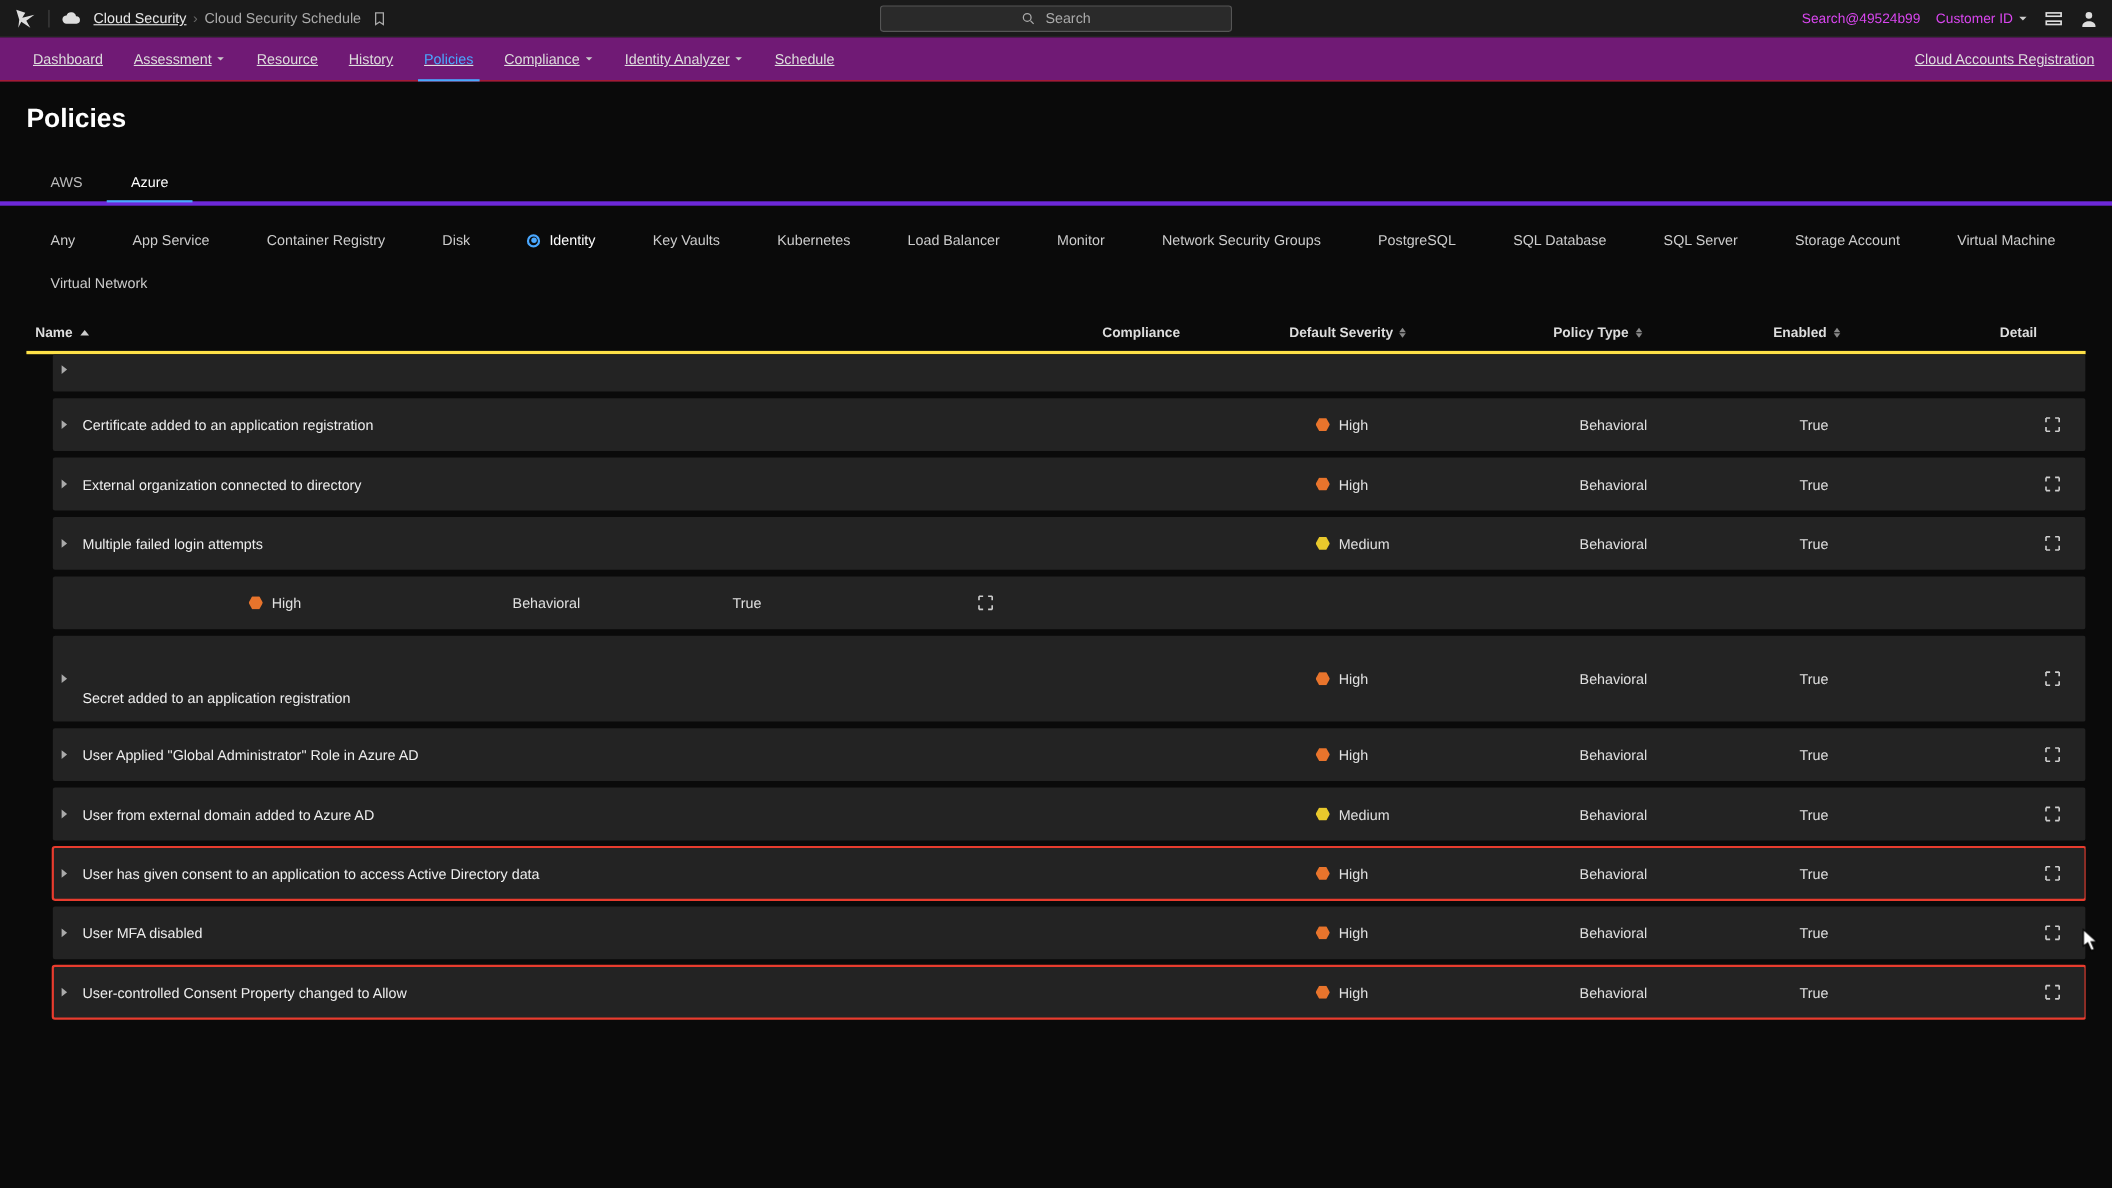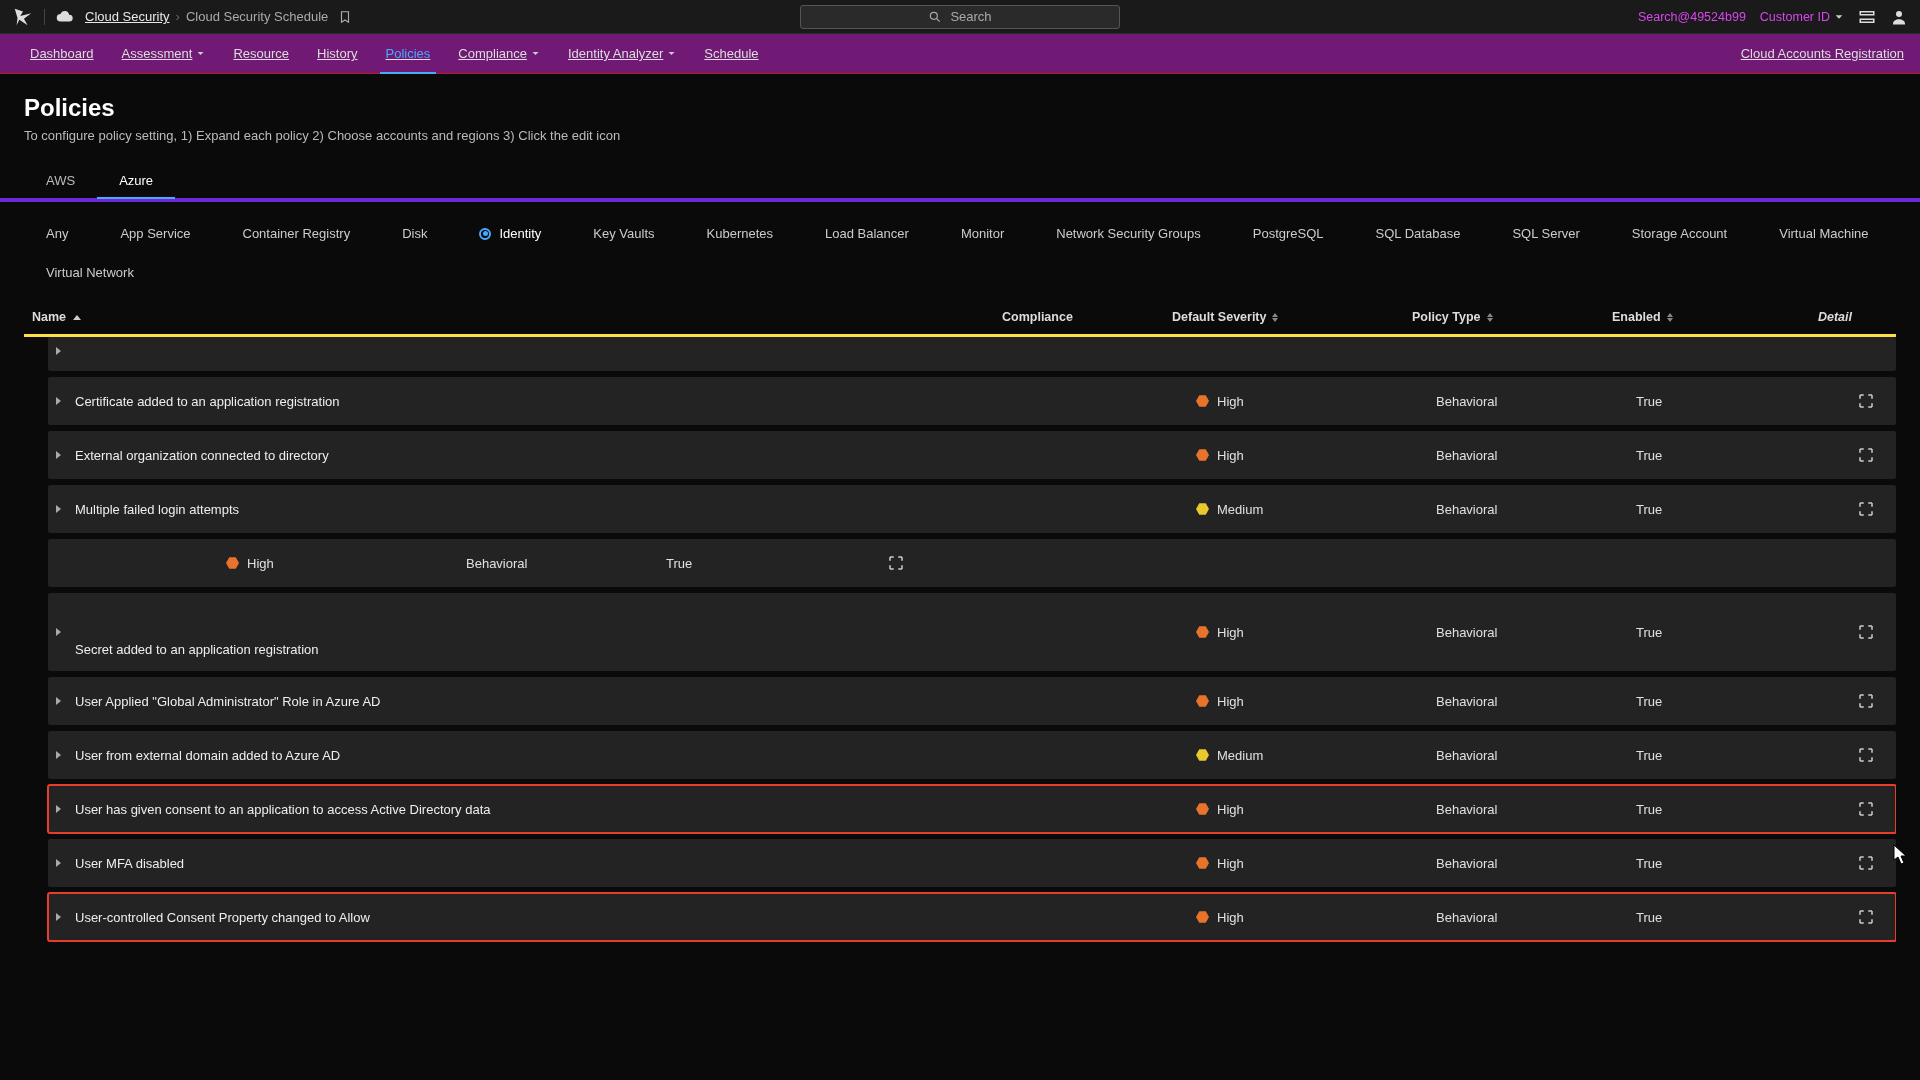--- a/index.html
+++ b/index.html
@@ -138,21 +138,21 @@
   color:#ddd;
   font-size:12.5px;
   font-weight:600;
   border-bottom:3px solid #fde047;
 }
 .col-name { flex: 0 0 970px; display:flex; align-items:center; gap:4px; }
 .col-compliance { flex:0 0 170px; }
 .col-severity { flex:0 0 240px; display:flex; align-items:center; gap:4px; }
 .col-type { flex:0 0 200px; display:flex; align-items:center; gap:4px; }
 .col-enabled { flex:0 0 170px; display:flex; align-items:center; gap:4px; }
-.col-detail { flex:0 0 70px; text-align:right; justify-content:flex-end; display:flex;font-style:italic; }
+.col-detail { flex:0 0 70px; text-align:right; justify-content:flex-end; display:flex; }
 
 .table-body {
   height:690px;
   overflow-y:scroll;
   position:relative;
   padding-left:24px;
 }
 .table-body::-webkit-scrollbar { width:14px; background:#1a1a1a; }
 .table-body::-webkit-scrollbar-thumb { background:#444; border-radius:0; }
 .table-body::-webkit-scrollbar-button { height:14px; background:#2a2a2a; }
@@ -275,21 +275,20 @@
       </svg></div>
     <div class="nav-item">Identity Analyzer <svg viewBox="0 0 12 12" width="9" height="9" fill="#ccc">
         <path d="M2 4l4 4 4-4z"></path>
       </svg></div>
     <div class="nav-item">Schedule</div>
     <div class="nav-right">Cloud Accounts Registration</div>
   </div>
 
 <div class="page-head">
   <div class="page-title">Policies</div>
-  <div class="page-subtitle">To configure policy setting, 1) Expand each policy 2) Choose accounts and regions 3) Click the edit icon</div>
 </div>
 
 <div class="cloud-tabs" id="cloud-tabs">
     <div class="cloud-tab">AWS</div>
     <div class="cloud-tab active">Azure</div>
   </div>
 
 <div class="filter-row" id="filter-row">
     <div class="filter-chip">
       <span>Any</span>

